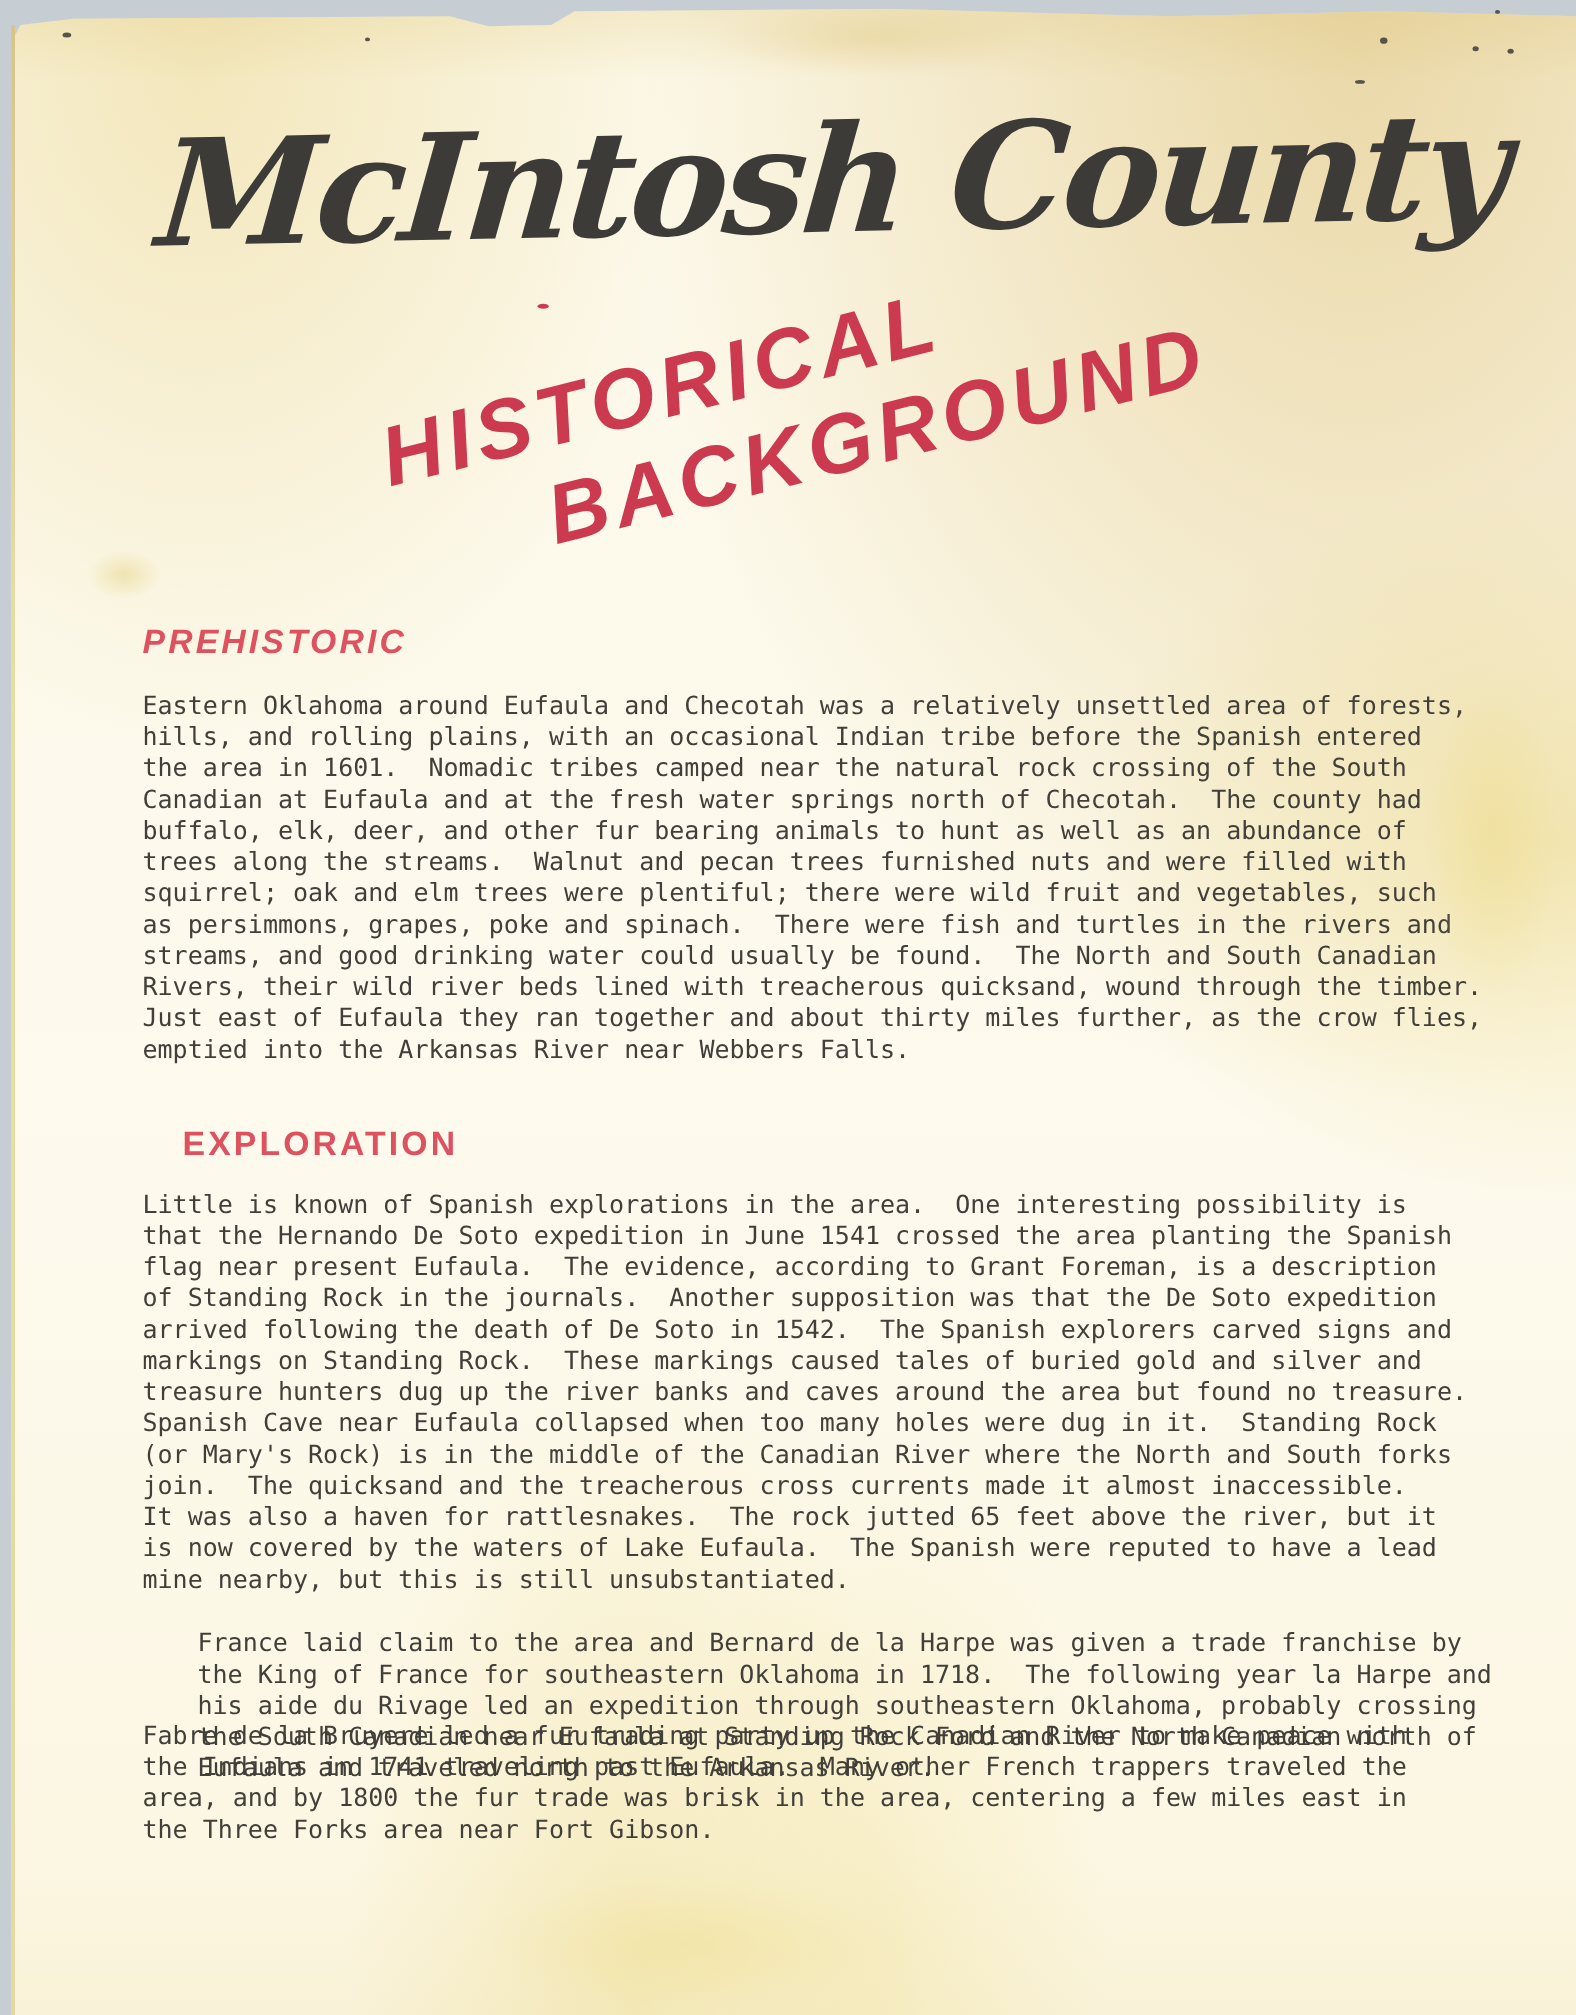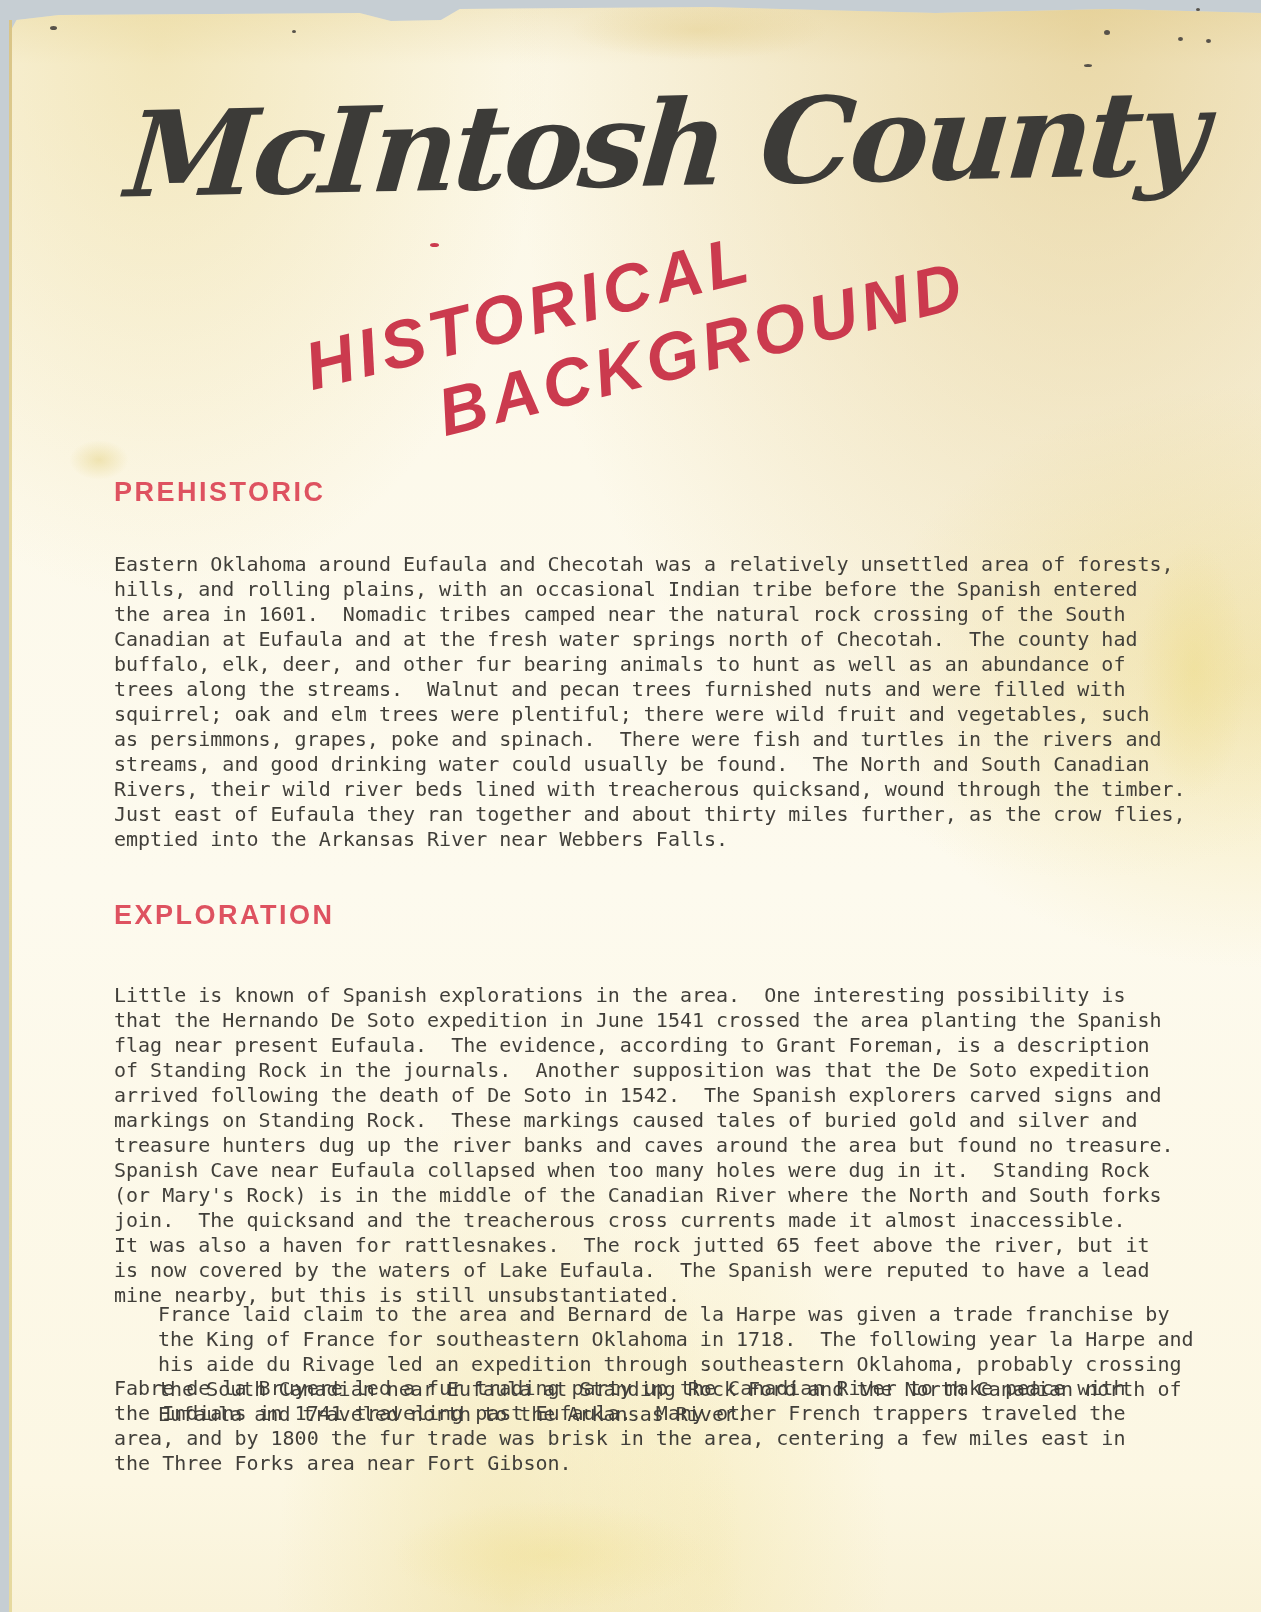--- a/index.html
+++ b/index.html
@@ -64,32 +64,32 @@
   
   .sec-heading{
     position:absolute; left:105px; margin:0;
     font-family:"Liberation Sans", sans-serif;
     font-weight:700;
     font-size:27px; line-height:32px;
     letter-spacing:2.5px;
     color:#de5260;
     white-space:nowrap;
   }
-  .h-prehistoric{ top:476px; }
-  .h-exploration{ top:899px; }
+  .h-prehistoric{ top:497px;font-style:italic; }
+  .h-exploration{ top:899px;margin-left:32px; }
   
   .body-text{
     position:absolute; left:105px; width:1130px; margin:0;
     font-family:"DejaVu Sans Mono", monospace;
     font-size:20px; line-height:25px;
     color:#413f3a;
     white-space:pre-wrap;
   }
   .p1{ top:552px; }
-  .p2{ top:951px;margin-top:32px; }
+  .p2{ top:951px; }
   .p3{ top:1302px;margin-left:44px; }
   .p4{ top:1376px; }
 </style>
 </head>
 <body>
 
 <div class="paper">
 
   <h1 class="title">McIntosh County</h1>
 

